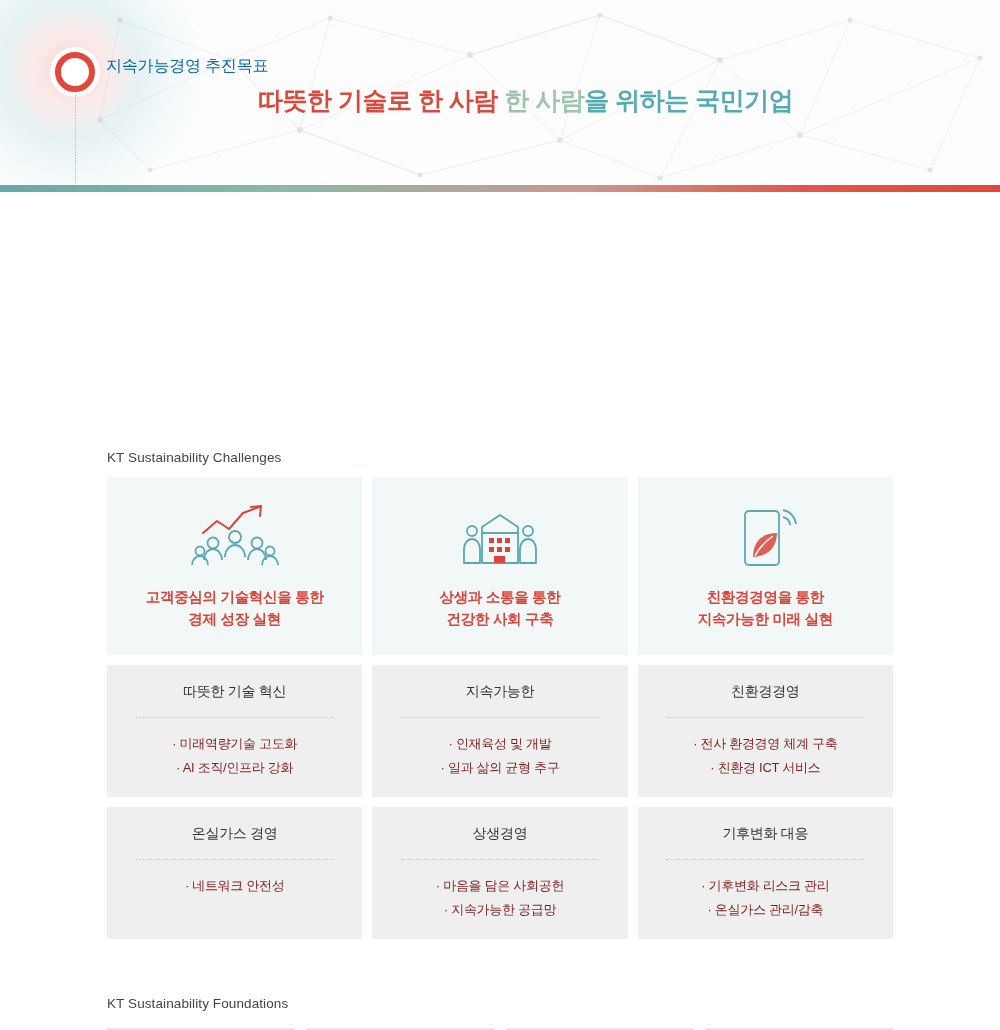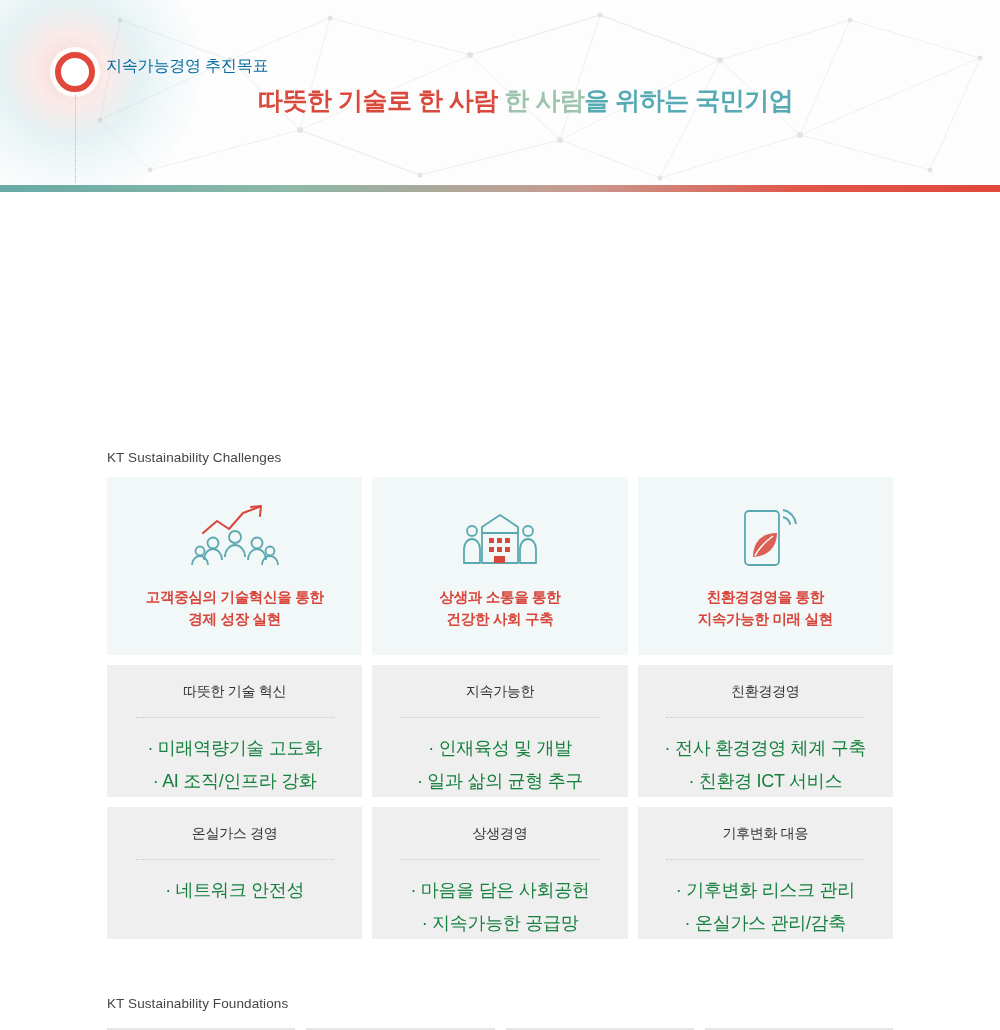--- a/index.html
+++ b/index.html
@@ -132,22 +132,22 @@
     font-weight: normal;
     letter-spacing: -0.3px;
     padding-bottom: 16px;
     border-bottom: 1px dotted #c8c8c8;
     width: 84%;
     margin: 0 auto;
   }
   .card-sub ul {
     list-style: none;
     margin-top: 14px;
-    font-size: 18px;
-    color: #15803d;
+    font-size: 13px;
+    color: #7f1d1d;
     line-height: 1.85;
     letter-spacing: -0.3px;
     text-align: center;
   }
 
   .foundations {
     position: absolute;
     left: 107px; top: 836px;
     width: 786px;
     display: flex;

